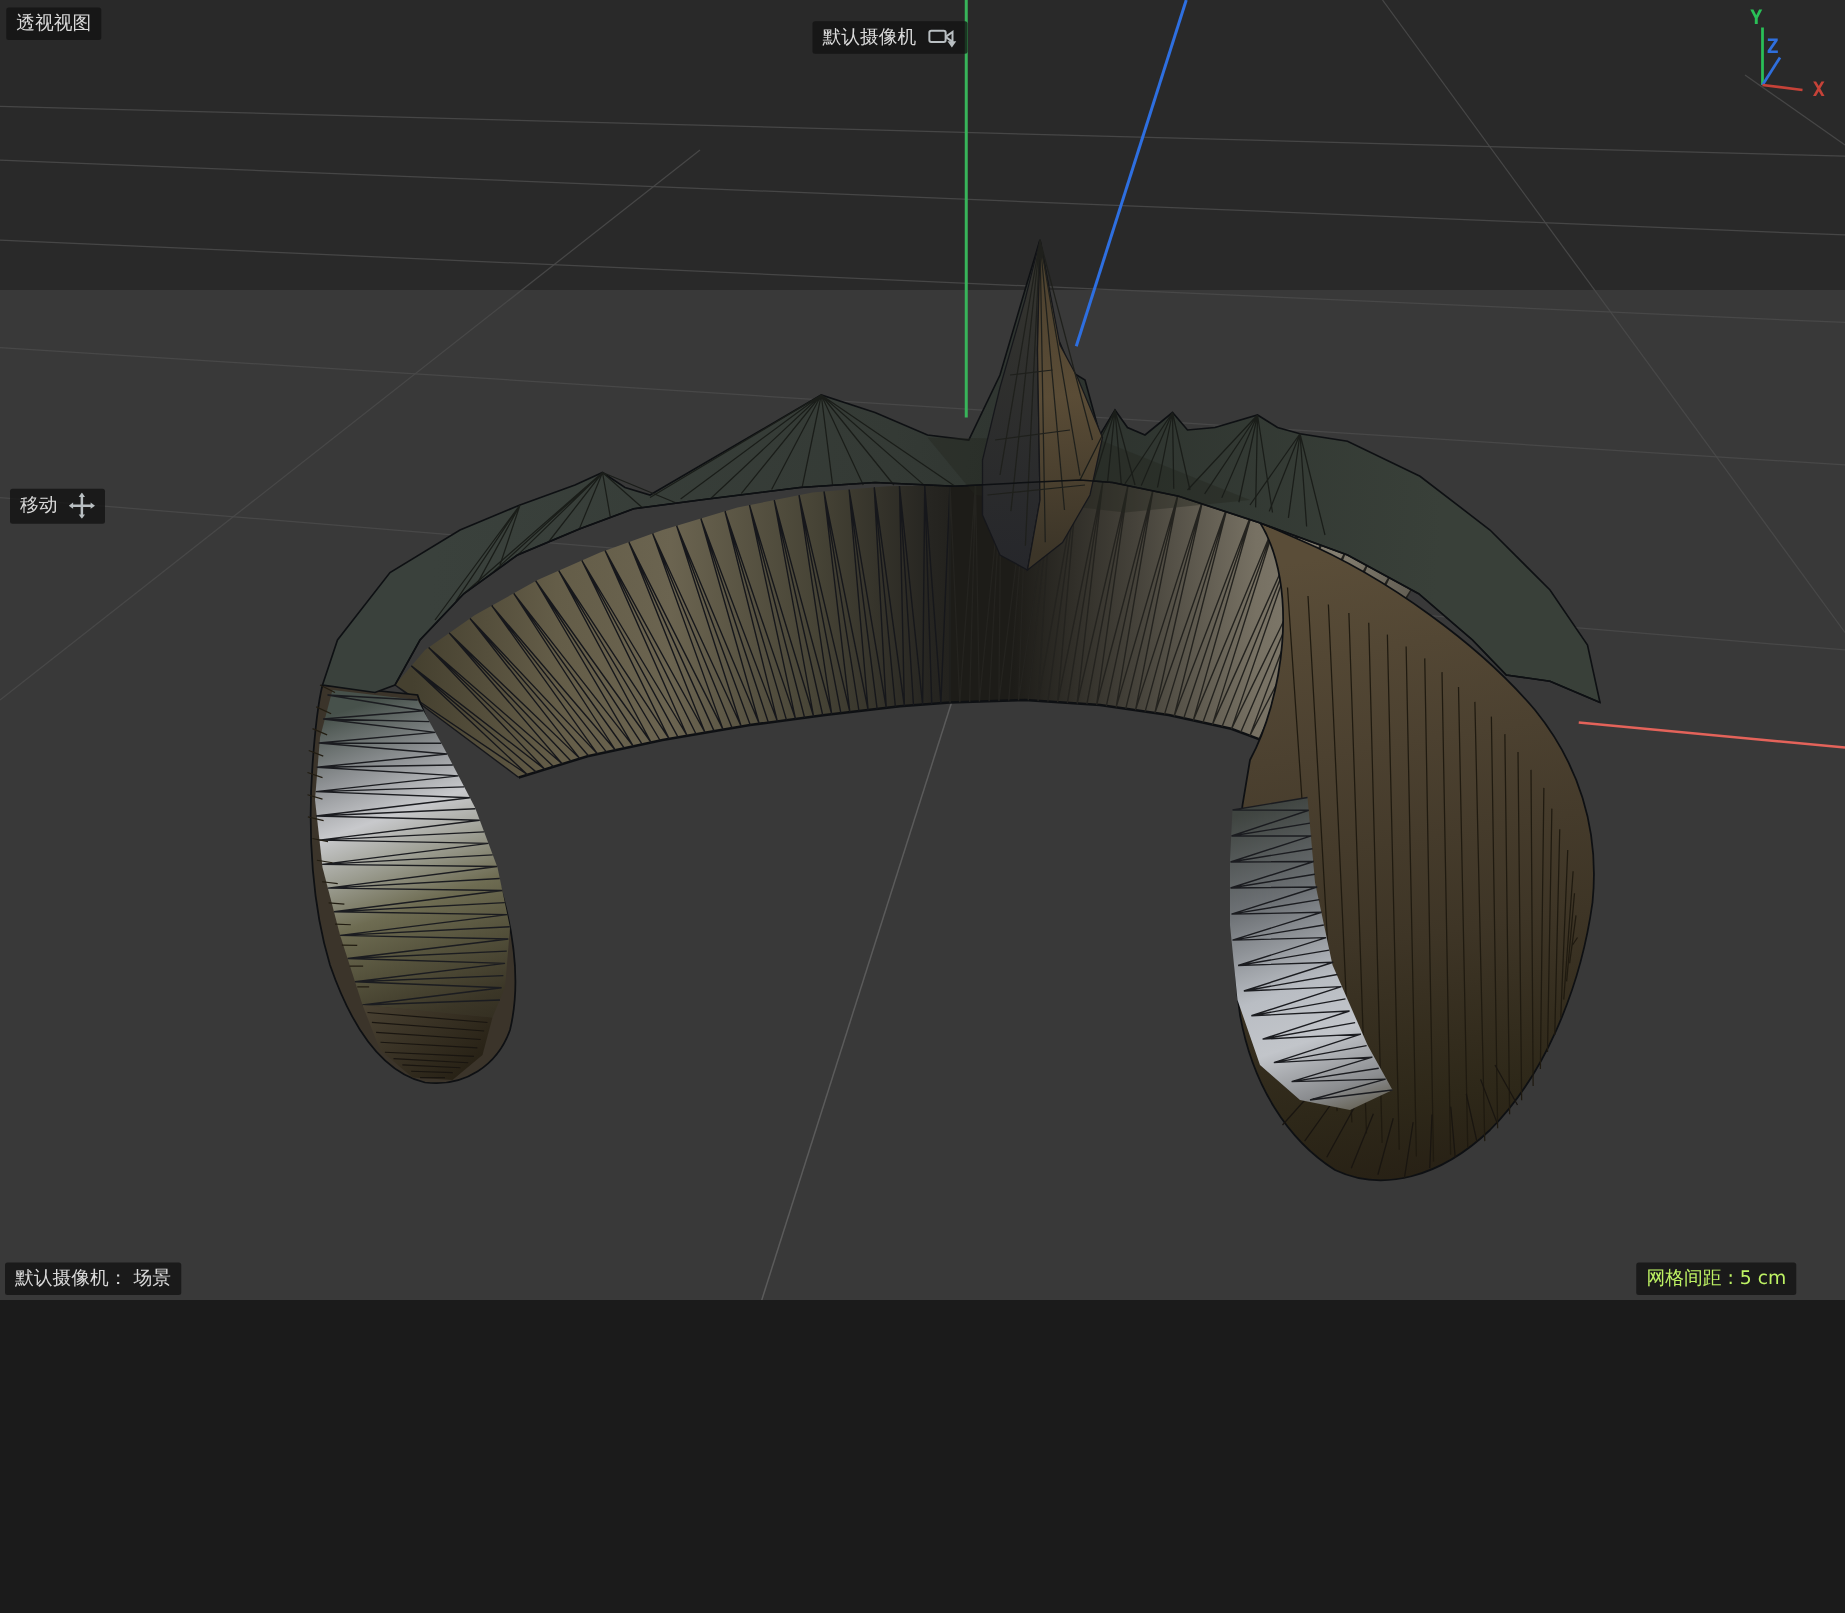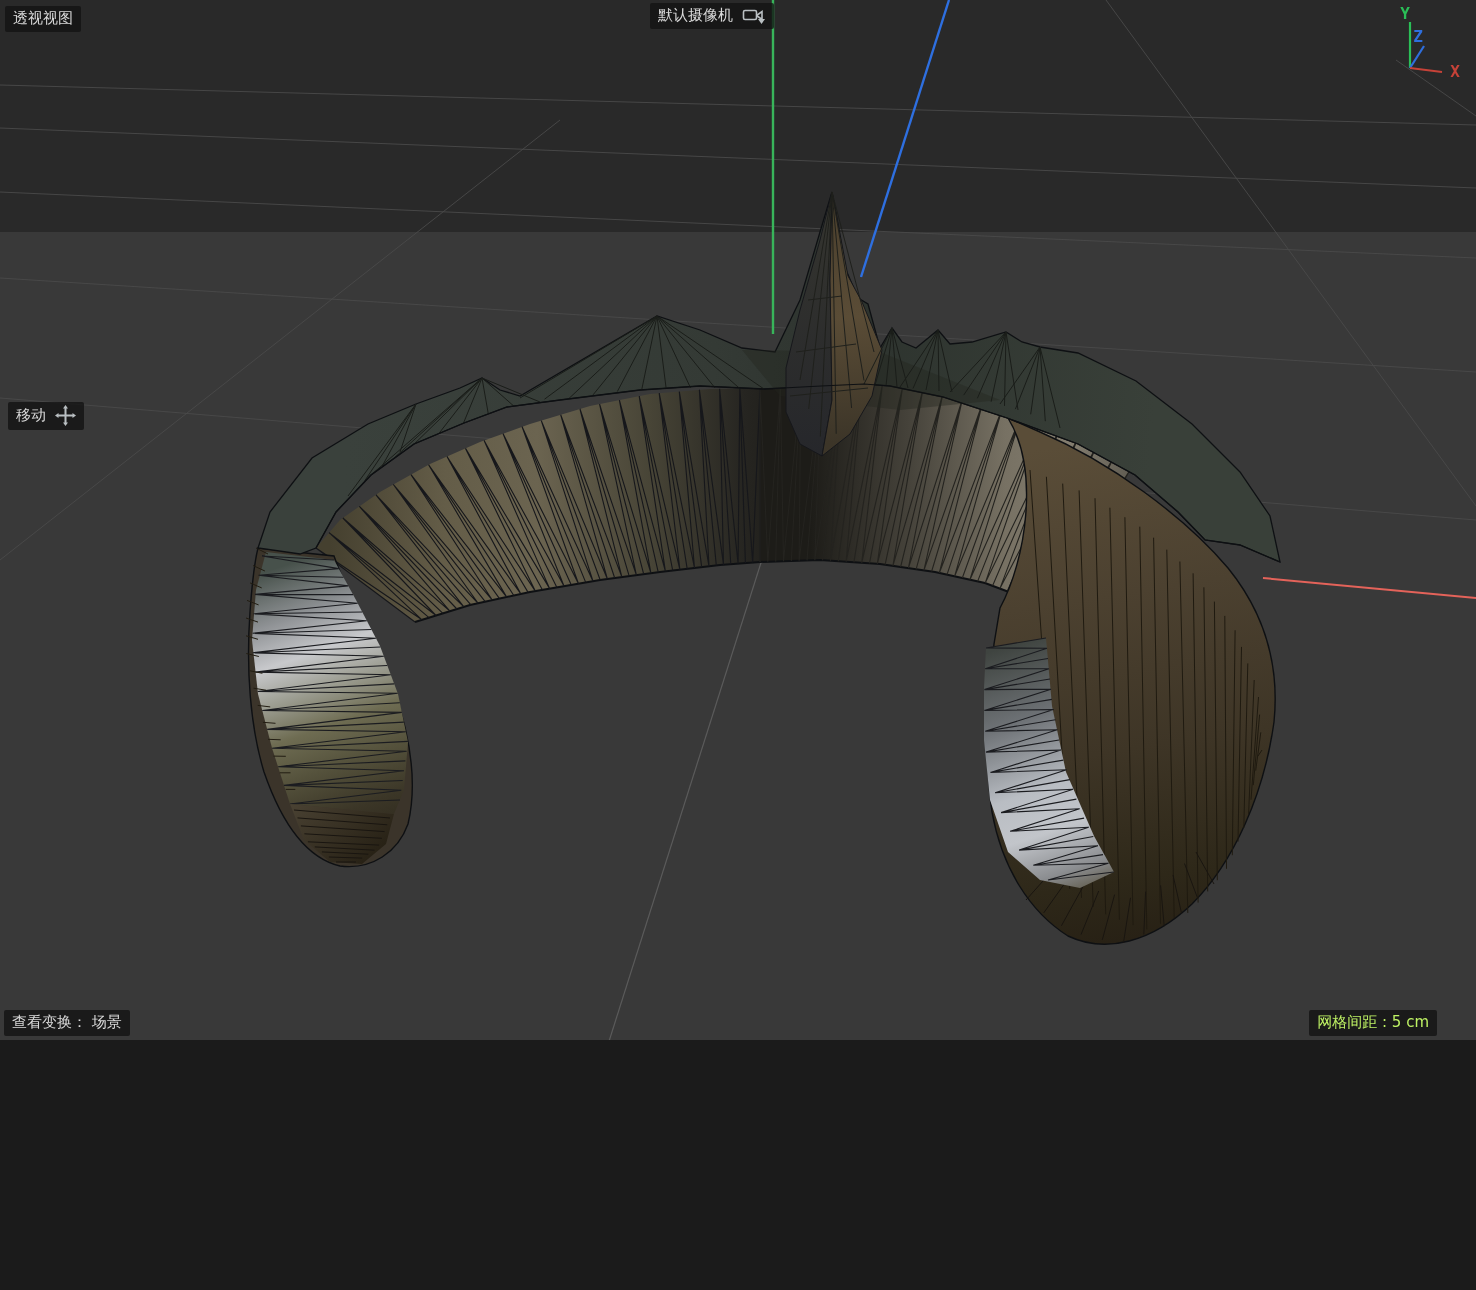--- a/index.html
+++ b/index.html
@@ -13,22 +13,22 @@
   #band-mid{top:232px;height:827px;}
   #band-bottom{top:1059px;height:231px;}
   svg#scene{position:absolute;left:0;top:0;}
   .badge{
     position:absolute; display:flex; align-items:center; gap:9px;
     padding:3px 8px 4px 8px; border-radius:2px;
     font-size:15px; line-height:1.25; white-space:nowrap;
   }
   .badge .icon{display:flex;align-items:center;}
   #badge-perspective{left:5px;top:6px;}
-  #badge-camera{left:650px;top:3px;}
-  #badge-move{left:8px;top:402px;}
+  #badge-camera{left:650px;top:17px;}
+  #badge-move{left:8px;top:391px;}
   #badge-status-left{left:4px;bottom:4px;}
   #badge-status-right{right:39px;bottom:4px;}
   #axis-gizmo{position:absolute;left:1396px;top:2px;}
   #axis-gizmo text{font-size:16px;font-weight:bold;font-family:"DejaVu Sans Mono","DejaVu Sans",monospace;}
 </style>
 </head>
 <body>
 
 <div class="viewport">
 
@@ -177,21 +177,21 @@
           <path d="M10.5 0 L13 3.5 L8 3.5 Z"></path>
           <path d="M10.5 21 L13 17.5 L8 17.5 Z"></path>
           <path d="M0 10.5 L3.5 8 L3.5 13 Z"></path>
           <path d="M21 10.5 L17.5 8 L17.5 13 Z"></path>
         </g>
       </svg>
     </span>
   </div>
 
   <div class="badge" id="badge-status-left" style="background: rgba(18, 18, 18, 0.78); color: rgb(217, 217, 217);">
-    <span>查看变换： 场景</span>
+    <span>默认摄像机： 场景</span>
   </div>
 
   <div class="badge" id="badge-status-right" style="background: rgba(18, 18, 18, 0.78); color: #bef264;">
     <span>网格间距 : 5 cm</span>
   </div>
 
   <svg id="axis-gizmo" width="76" height="84" viewBox="0 0 76 84">
     <line id="gz-y-line" x1="14" y1="66" x2="14" y2="20" stroke-width="2.2" stroke="#2abf57"></line>
     <line id="gz-z-line" x1="14" y1="66" x2="28" y2="44" stroke-width="2.2" stroke="#2f6fdd"></line>
     <line id="gz-x-line" x1="14" y1="66" x2="46" y2="70" stroke-width="2.2" stroke="#c64238"></line>

